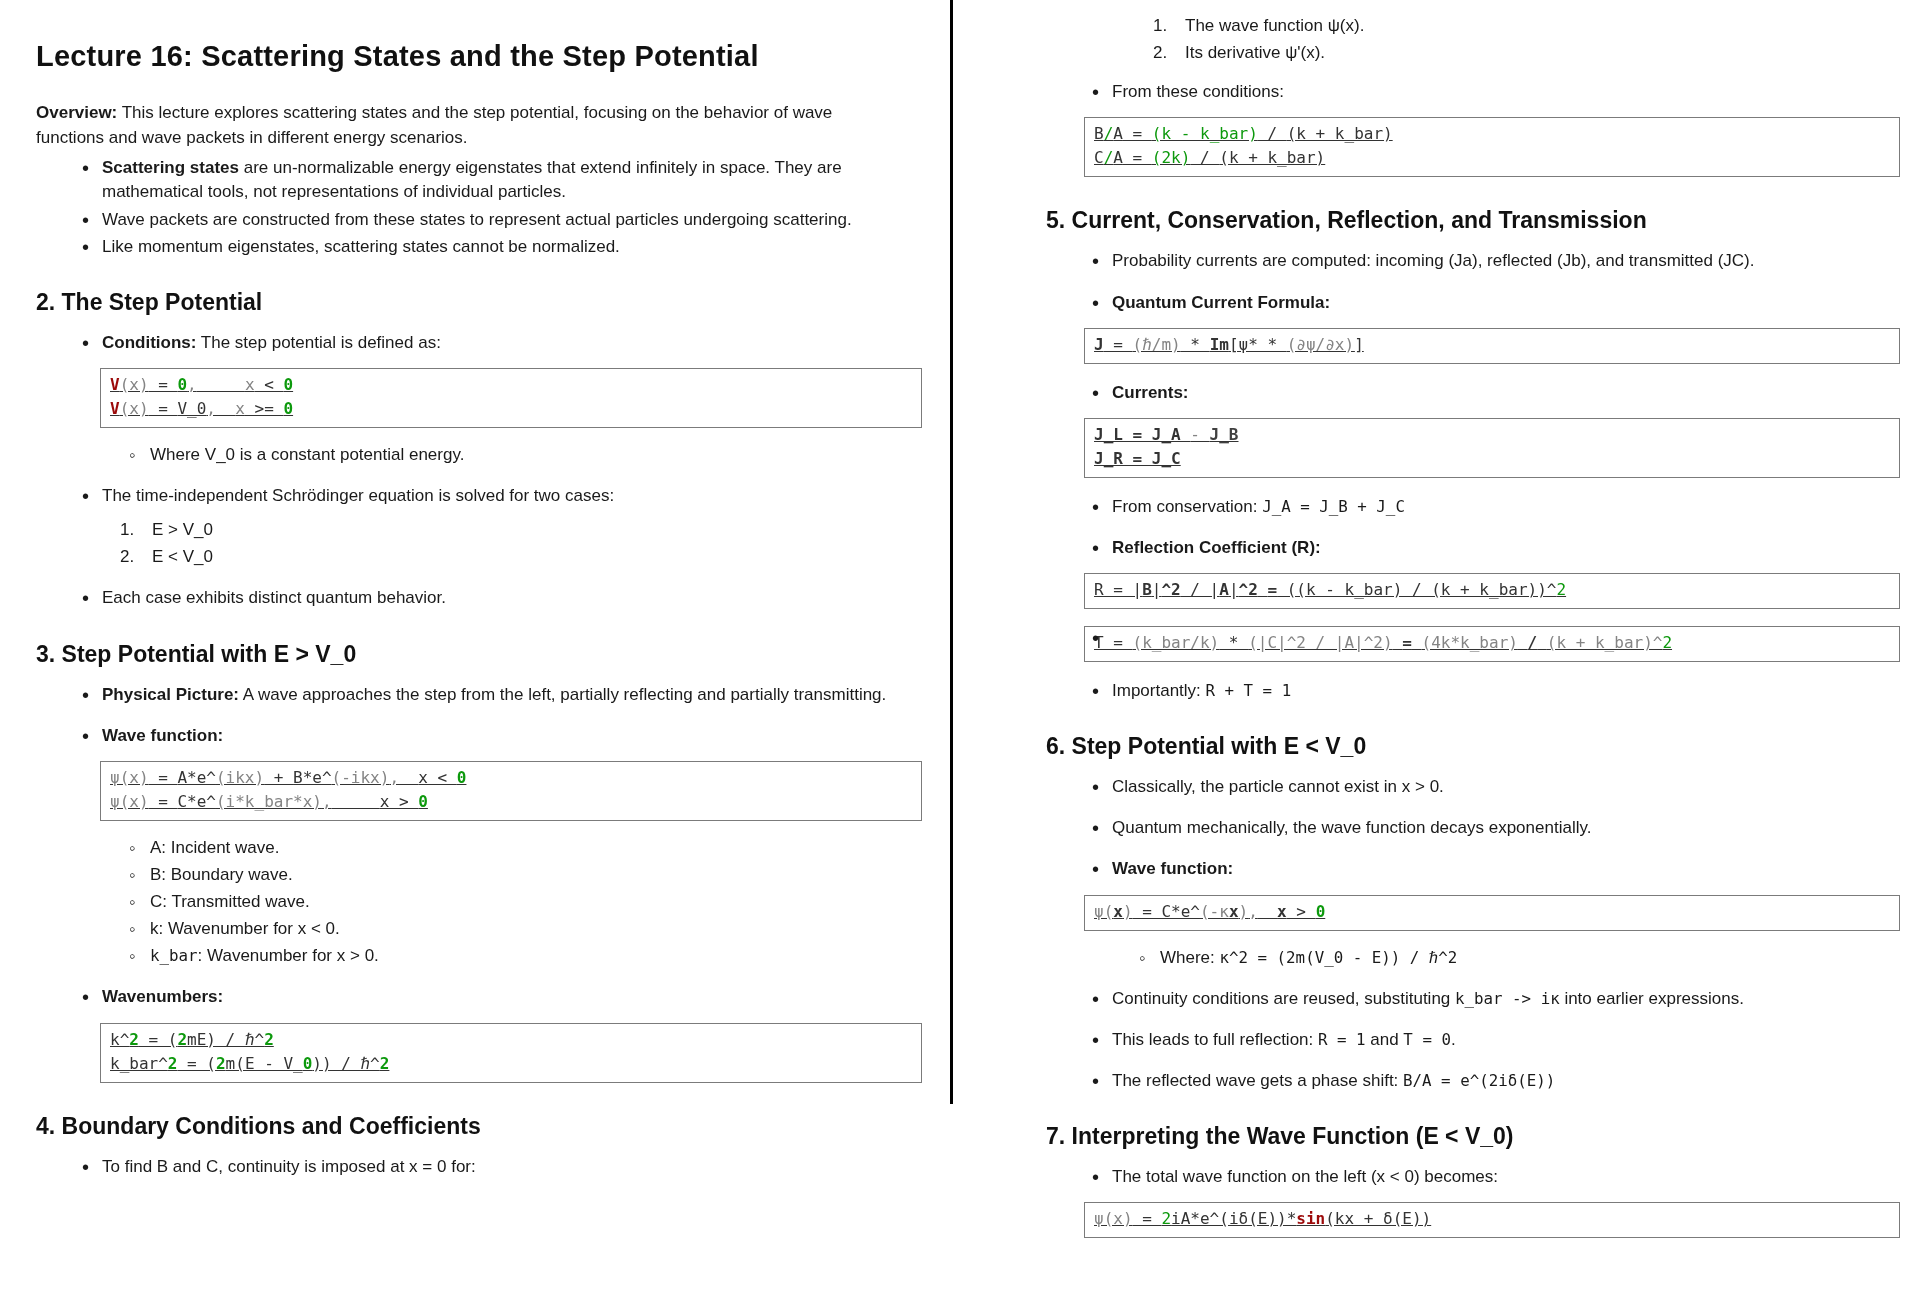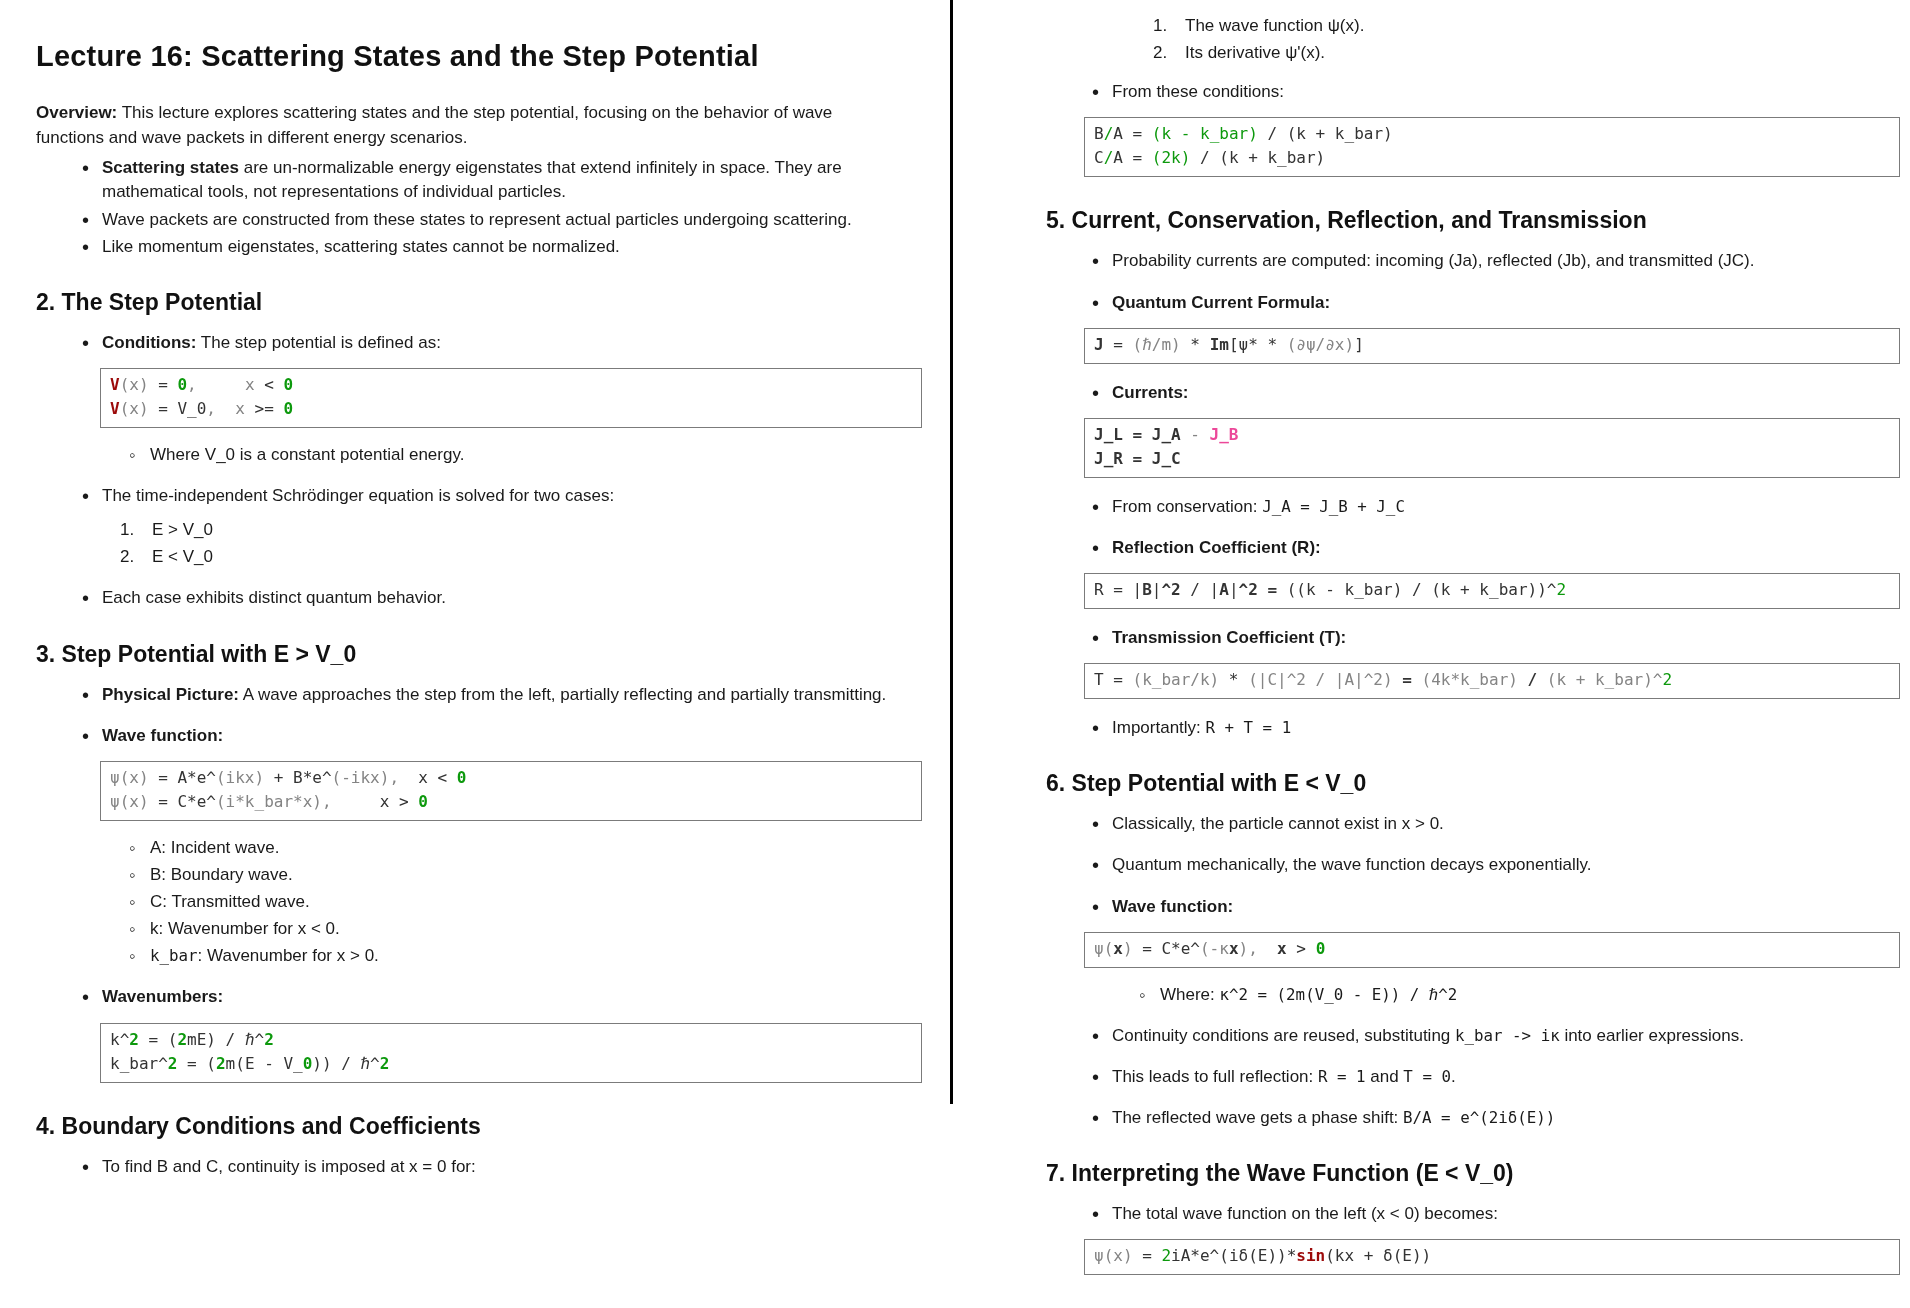--- a/index.html
+++ b/index.html
@@ -26,21 +26,21 @@
   .lst.loose > li { margin:15px 0 17px; }
   .lst.tight > li { margin:2px 0 3px; }
   .lst.disc   > li::before { content:"•"; position:absolute; left:-20px; top:-2px; font-size:20px; color:#1a1a1a; }
   .lst.circle > li::before { content:"◦"; position:absolute; left:-21px; top:0;  font-size:18px; font-weight:700; color:#1a1a1a; }
   ol.lst { counter-reset:item; }
   ol.lst > li::before { counter-increment:item; content:counter(item) "."; position:absolute; left:-32px; font-size:17px; }
   .codeblock {
     display:block; margin:13px 0 15px; padding:4px 9px 6px;
     border:1.5px solid #7b7b7b; background:#fff;
     font-family:"DejaVu Sans Mono","Liberation Mono",monospace;
-    font-size:16px; line-height:1.5; white-space:pre; color:#333;
+    font-size:16px; line-height:1.5; white-space:pre; color:#333;text-decoration:underline;
   }
   .col-left  .codeblock { margin-left:-2px; }
   .col-right .codeblock { margin-left:-28px; }
   .li-text { display:block; }
 </style>
 </head>
 <body>
 
 <div class="page">
   <div class="col col-left">
@@ -145,32 +145,31 @@
       <ul class="lst disc loose">
         <li>
           <span class="li-text"><span class="seg">Probability currents are computed: incoming (Ja), reflected (Jb), and transmitted (JC).</span></span>
         </li>
         <li>
           <span class="li-text"><span class="seg b">Quantum Current Formula:</span></span>
           <pre class="codeblock"><span class="b" style="color: rgb(51, 51, 51);">J</span><span style="color: rgb(51, 51, 51);"> = </span><span style="color: rgb(132, 132, 132);">(ℏ/m)</span><span style="color: rgb(51, 51, 51);"> * </span><span class="b" style="color: rgb(51, 51, 51);">Im</span><span style="color: rgb(51, 51, 51);">[ψ* * </span><span style="color: rgb(132, 132, 132);">(∂ψ/∂x)</span><span style="color: rgb(51, 51, 51);">]</span></pre>
         </li>
         <li>
           <span class="li-text"><span class="seg b">Currents:</span></span>
-          <pre class="codeblock"><span class="b" style="color: rgb(51, 51, 51); margin-top: 20px;">J_L = J_A </span><span style="color: rgb(132, 132, 132);">- </span><span class="b" style="color: #ec4899;">J_B</span>
+          <pre class="codeblock"><span class="b" style="color: rgb(51, 51, 51); margin-top: 20px;">J_L = J_A </span><span style="color: rgb(132, 132, 132);">- </span><span class="b" style="color: #404040;">J_B</span>
 <span class="b" style="color: rgb(51, 51, 51);">J_R = J_C</span></pre>
         </li>
         <li>
           <span class="li-text"><span class="seg">From conservation: </span><span class="seg mono">J_A = J_B + J_C</span></span>
         </li>
         <li>
           <span class="li-text"><span class="seg b">Reflection Coefficient (R):</span></span>
           <pre class="codeblock"><span style="color: rgb(51, 51, 51);">R = |</span><span class="b" style="color: rgb(51, 51, 51);">B</span><span style="color: rgb(51, 51, 51);">|</span><span class="b" style="color: rgb(51, 51, 51);">^2</span><span style="color: rgb(51, 51, 51);"> / |</span><span class="b" style="color: rgb(51, 51, 51);">A</span><span style="color: rgb(51, 51, 51);">|</span><span class="b" style="color: rgb(51, 51, 51);">^2</span><span style="color: rgb(51, 51, 51);"> </span><span class="b" style="color: rgb(51, 51, 51);">=</span><span style="color: rgb(51, 51, 51);"> ((k - k_bar) / (k + k_bar))^</span><span style="color: rgb(13, 153, 13);">2</span></pre>
         </li>
         <li>
-          <span class="li-text"><span class="seg b">Transmission Coefficient (T):</span></span>
           <pre class="codeblock"><span style="color: rgb(51, 51, 51);">T = </span><span style="color: rgb(132, 132, 132);">(k_bar/k)</span><span style="color: rgb(51, 51, 51);"> * </span><span style="color: rgb(132, 132, 132);">(|C|^2 / |A|^2)</span><span style="color: rgb(51, 51, 51);"> </span><span class="b" style="color: rgb(51, 51, 51);">=</span><span style="color: rgb(51, 51, 51);"> </span><span style="color: rgb(132, 132, 132);">(4k*k_bar)</span><span style="color: rgb(51, 51, 51);"> </span><span class="b" style="color: rgb(51, 51, 51);">/</span><span style="color: rgb(51, 51, 51);"> </span><span style="color: rgb(132, 132, 132);">(k + k_bar)^</span><span style="color: rgb(13, 153, 13);">2</span></pre>
         </li>
         <li>
           <span class="li-text"><span class="seg">Importantly: </span><span class="seg mono">R + T = 1</span></span>
         </li>
       </ul>
       <h2>6. Step Potential with E &lt; V_0</h2>
       <ul class="lst disc loose">
         <li>
           <span class="li-text"><span class="seg">Classically, the particle cannot exist in x &gt; 0.</span></span>

